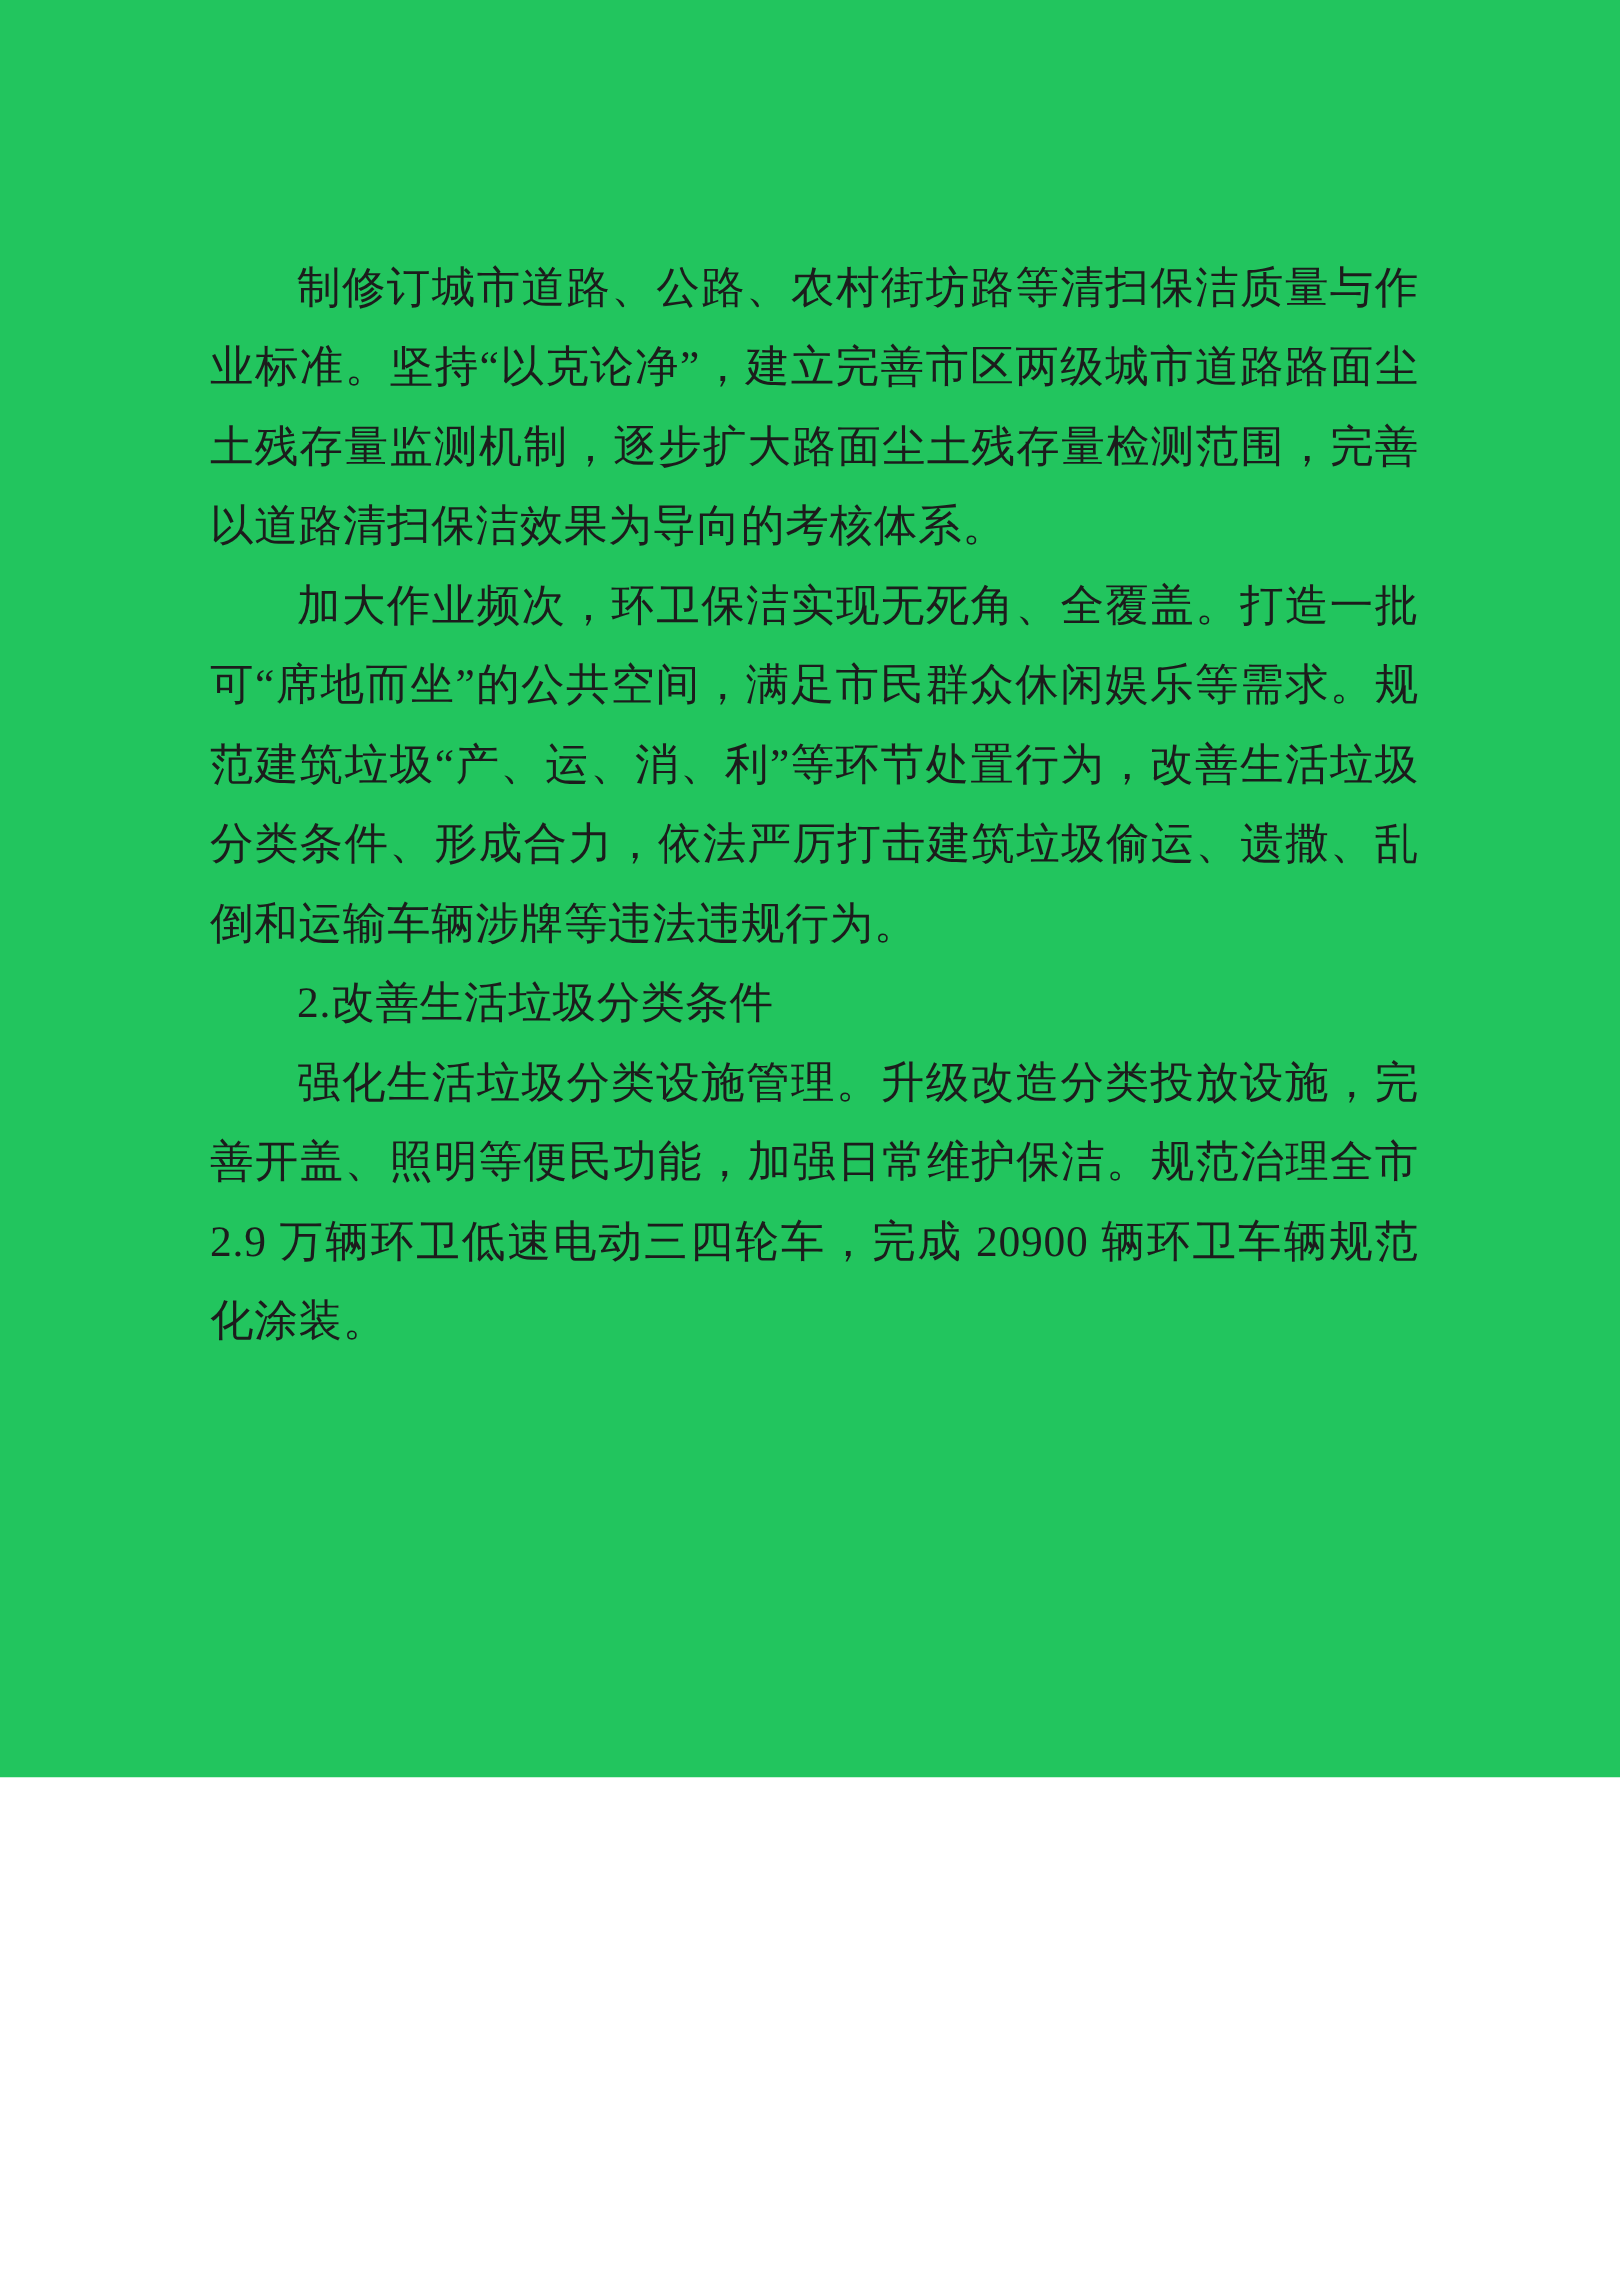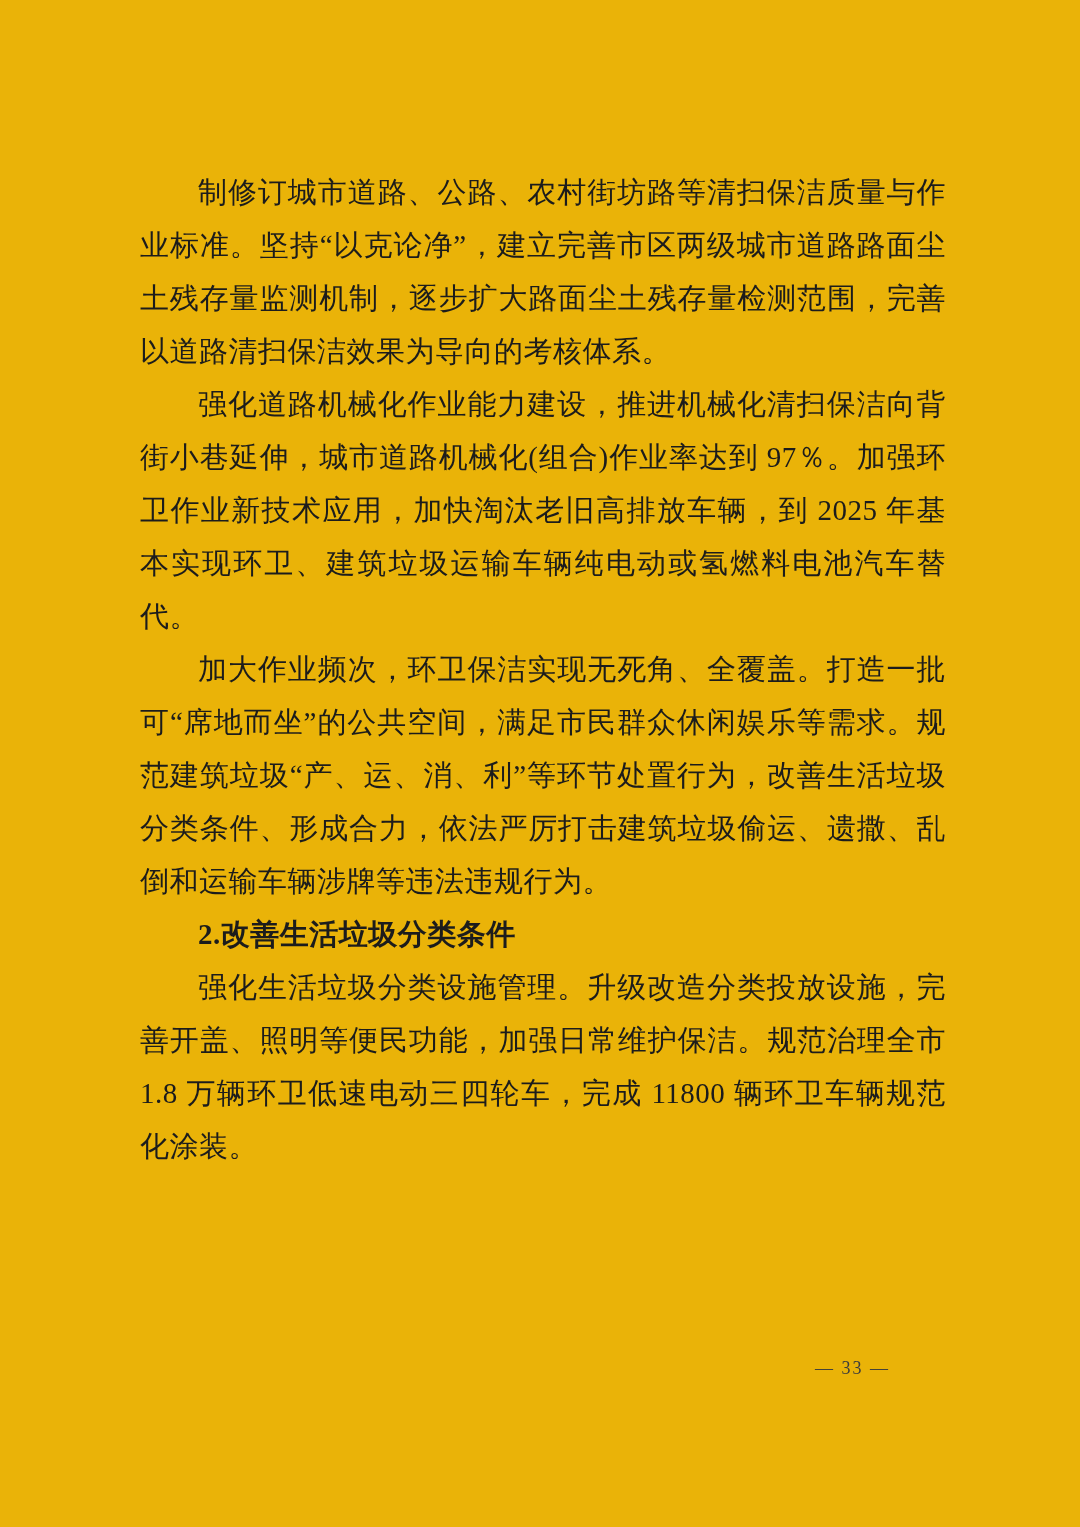--- a/index.html
+++ b/index.html
@@ -3,22 +3,22 @@
 <meta charset="utf-8">
 <style>
   html, body {
     margin: 0;
     padding: 0;
     background: #ffffff;
   }
   .page {
     position: relative;
     width: 1080px;
-    height: 1527px;
-    background: #eab308;
+    height: 1185px;
+    background: #22c55e;
     overflow: hidden;
     font-family: "Liberation Serif", "DejaVu Serif", serif;
     color: #1c1c1c;
   }
   .text-block {
     position: absolute;
     left: 140px;
     top: 166px;
     width: 806px;
   }
@@ -30,21 +30,21 @@
     text-align: justify;
     text-justify: inter-ideograph;
     text-align-last: left;
     text-indent: 2em;
     color: #1c1c1c;
     word-break: break-all;
     letter-spacing: 0.5px;
   }
   .para.heading {
     
-    font-weight: 700;
+    font-weight: 400;
   }
   .footer {
     position: absolute;
     top: 1352px;
     left: 770px;
     width: 165px;
     text-align: center;
     font-size: 18px;
     line-height: 32px;
     color: #3d3d3d;
@@ -52,21 +52,20 @@
     white-space: nowrap;
   }
 </style>
 </head>
 <body>
 
 <div class="page">
 
   <div class="text-block">
     <p class="para">制修订城市道路、公路、农村街坊路等清扫保洁质量与作业标准。坚持“以克论净”，建立完善市区两级城市道路路面尘土残存量监测机制，逐步扩大路面尘土残存量检测范围，完善以道路清扫保洁效果为导向的考核体系。</p>
-    <p class="para">强化道路机械化作业能力建设，推进机械化清扫保洁向背街小巷延伸，城市道路机械化(组合)作业率达到 97％。加强环卫作业新技术应用，加快淘汰老旧高排放车辆，到 2025 年基本实现环卫、建筑垃圾运输车辆纯电动或氢燃料电池汽车替代。</p>
     <p class="para">加大作业频次，环卫保洁实现无死角、全覆盖。打造一批可“席地而坐”的公共空间，满足市民群众休闲娱乐等需求。规范建筑垃圾“产、运、消、利”等环节处置行为，改善生活垃圾分类条件、形成合力，依法严厉打击建筑垃圾偷运、遗撒、乱倒和运输车辆涉牌等违法违规行为。</p>
     <p class="para heading">2.改善生活垃圾分类条件</p>
-    <p class="para">强化生活垃圾分类设施管理。升级改造分类投放设施，完善开盖、照明等便民功能，加强日常维护保洁。规范治理全市 1.8 万辆环卫低速电动三四轮车，完成 11800 辆环卫车辆规范化涂装。</p>
+    <p class="para">强化生活垃圾分类设施管理。升级改造分类投放设施，完善开盖、照明等便民功能，加强日常维护保洁。规范治理全市 2.9 万辆环卫低速电动三四轮车，完成 20900 辆环卫车辆规范化涂装。</p>
   </div>
 
   <div class="footer">— 33 —</div>
 
 </div>
 
 </body></html>

